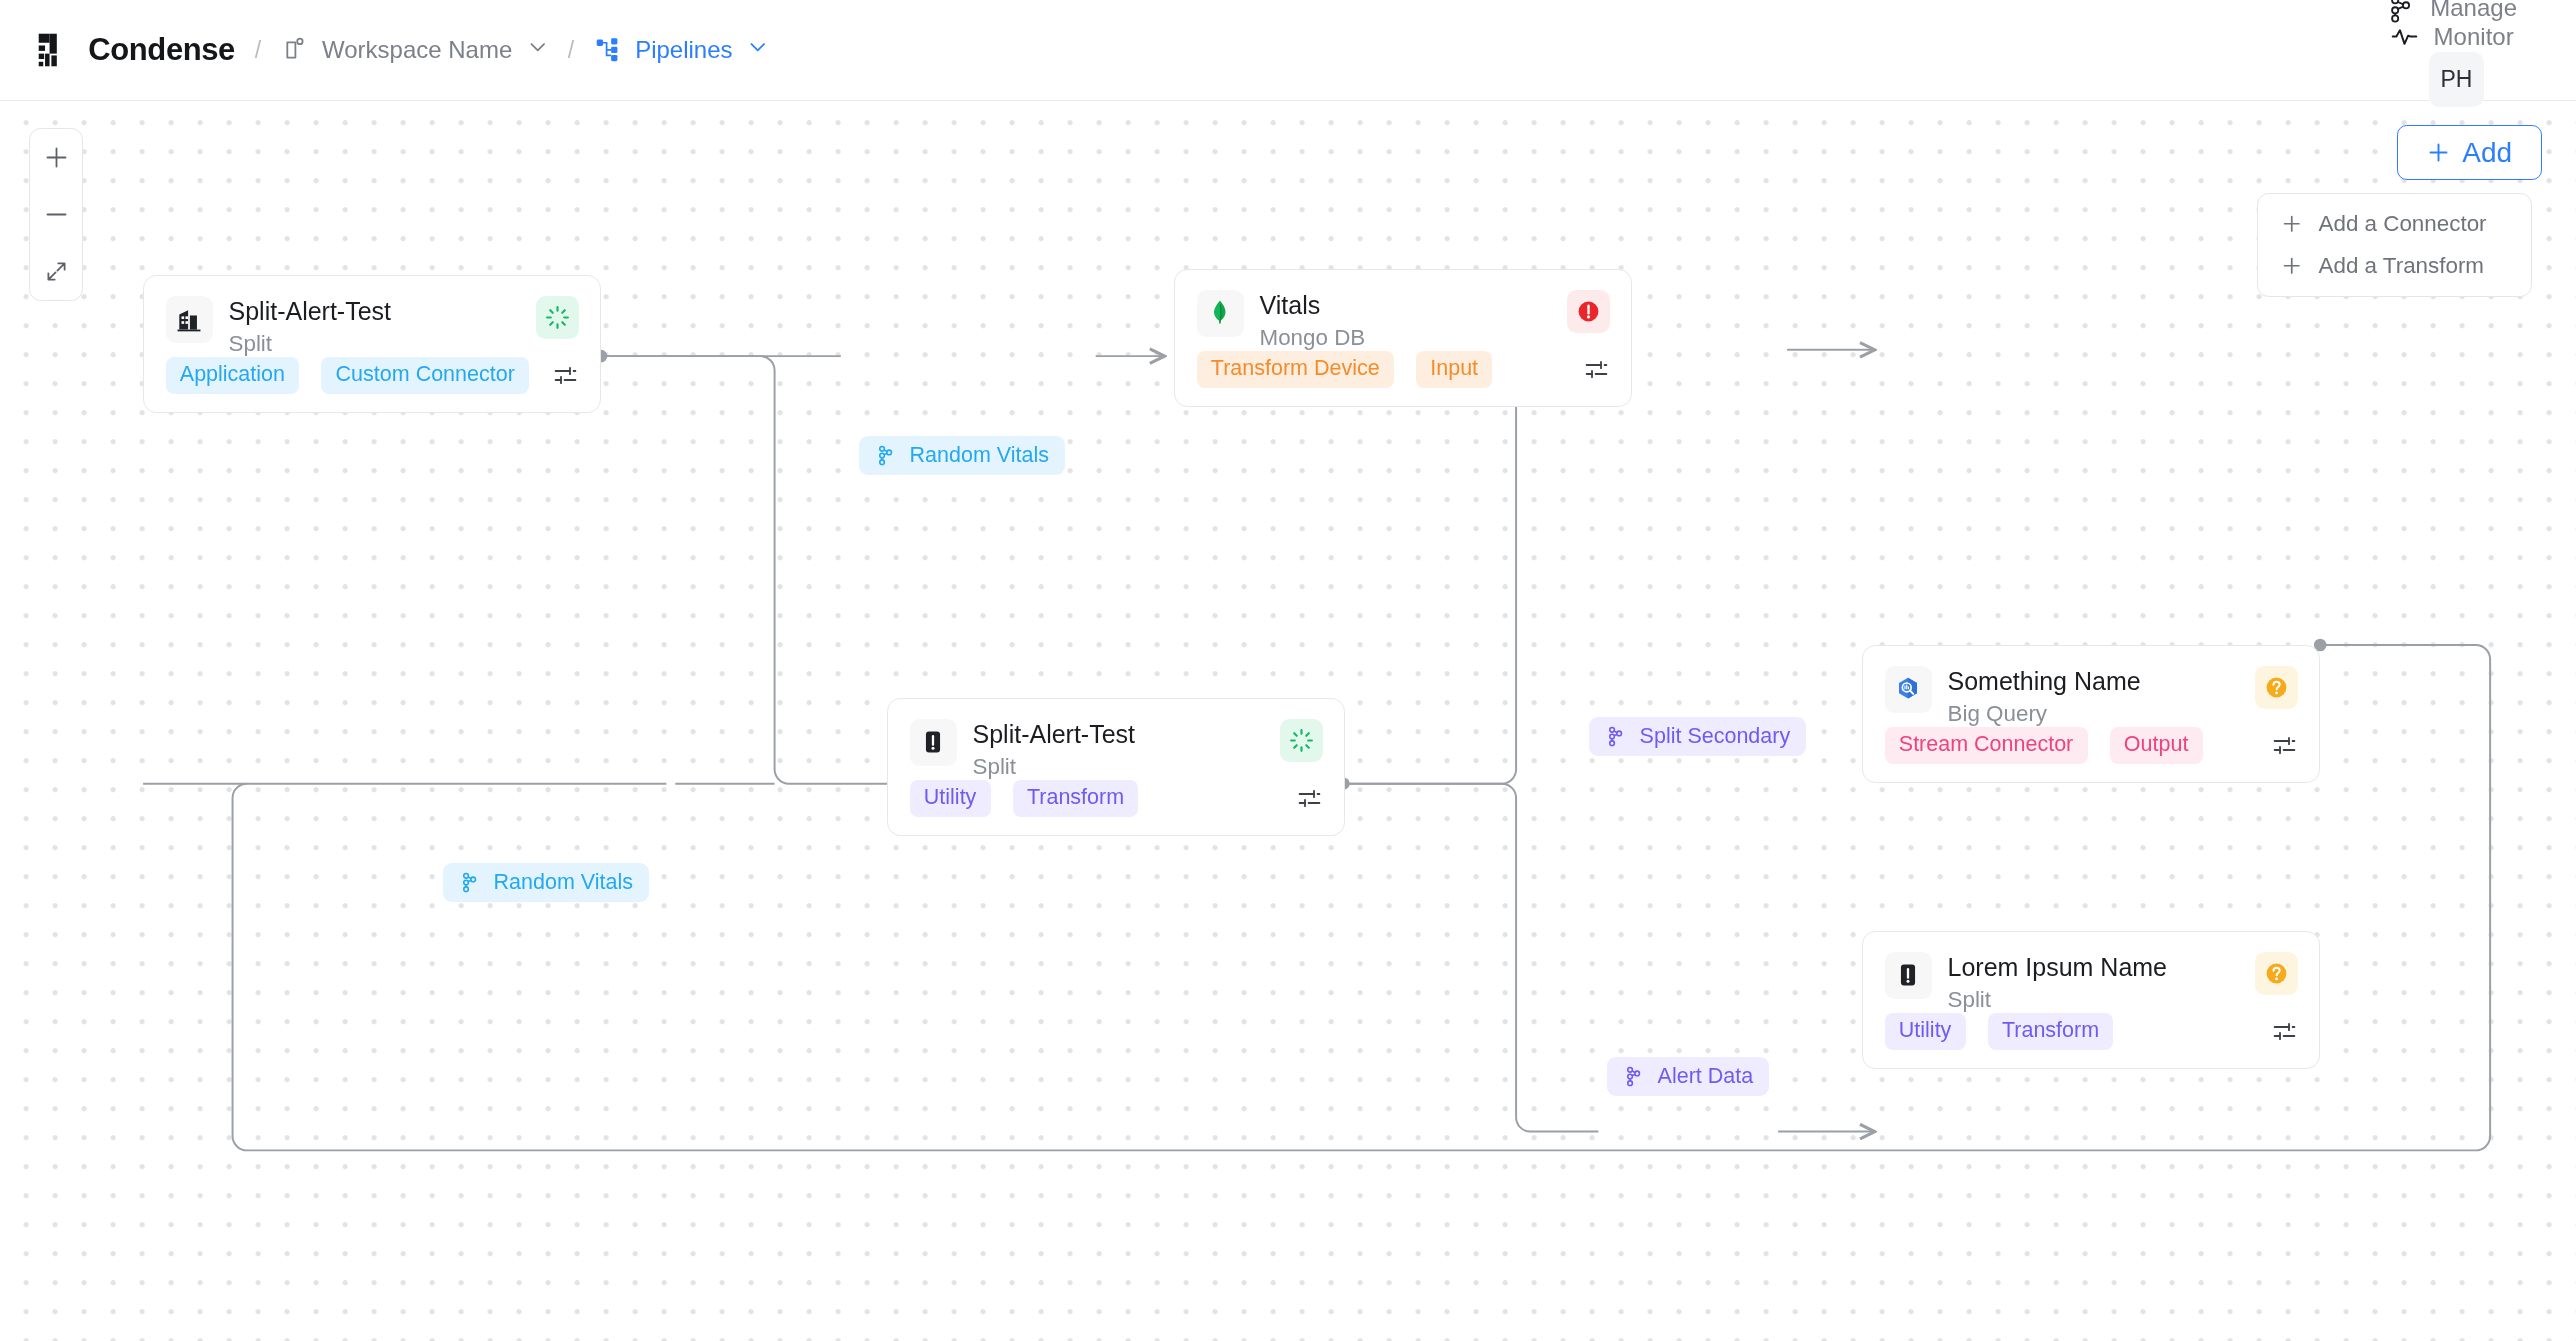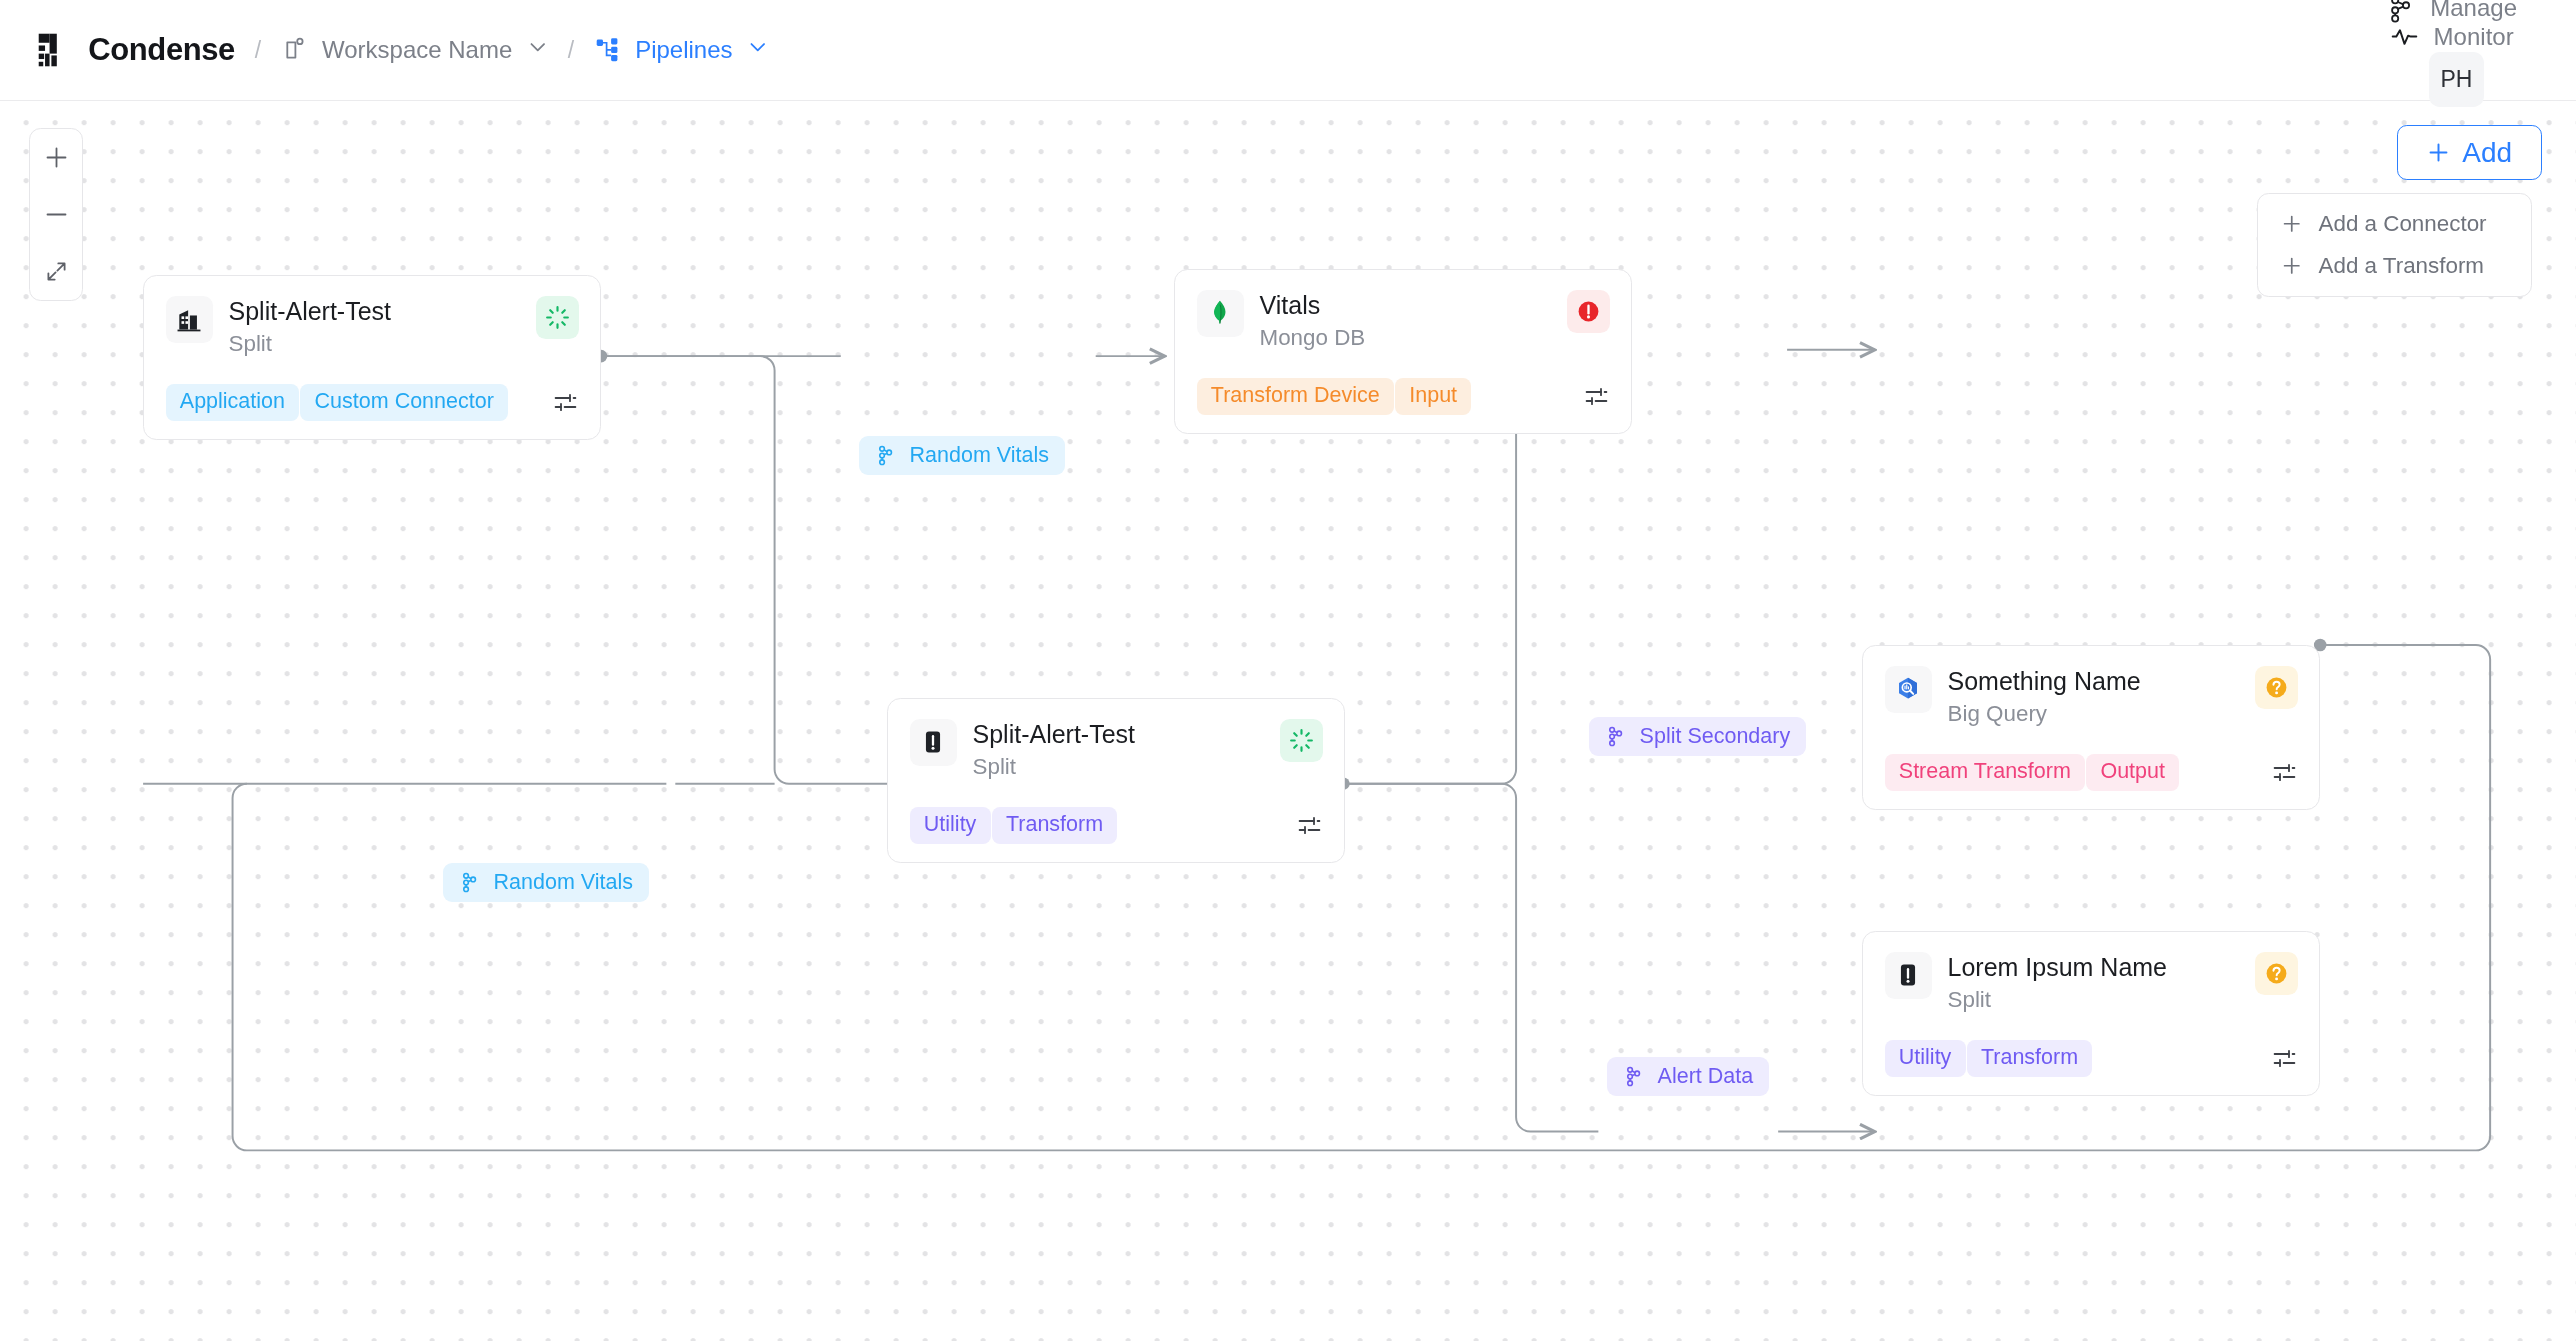--- a/index.html
+++ b/index.html
@@ -112,21 +112,21 @@
   .node-title { font-size: 25px; color: #1b1d21; line-height: 1.18; white-space: nowrap; }
   .node-sub { font-size: 22.4px; color: #8b8f98; margin-top: 4.5px; line-height: 1.18; }
   .node-status {
     width: 43px; height: 43px; border-radius: 9.8px; flex: none;
     display: flex; align-items: center; justify-content: center;
   }
   .node-status svg { width: 27px; height: 27px; display: block; }
   .st-running { background: #e3f8ec; }
   .st-error   { background: #fdebeb; }
   .st-unknown { background: #fef5e0; }
-  .node-foot { display: flex; align-items: center; gap: 1px; margin-top: 27px; }
+  .node-foot { display: flex; align-items: center; gap: 22px; }
   .chip {
     border-radius: 8px; padding: 6.3px 14.3px 7.2px 14.3px;
     font-size: 21.5px; line-height: 1.1; white-space: nowrap;
   }
   .chip-blue   { background: #e4f4fe; color: #23a8f2; }
   .chip-orange { background: #fdeedf; color: #f58b2b; }
   .chip-violet { background: #eeecfe; color: #6f5bf2; }
   .chip-pink   { background: #fdebf1; color: #f0427c; }
   .node-settings { margin-left: auto; cursor: pointer; display: flex; align-items: center; }
   .node-settings svg { width: 27px; height: 27px; display: block; }
@@ -442,21 +442,21 @@
         <span>
           <svg viewBox="0 0 30 30">
               <circle cx="15" cy="15" r="11" fill="#f5ab1b"></circle>
             <path d="M11.6 11.9c.2-2 1.7-3.2 3.5-3.2 1.9 0 3.4 1.2 3.4 3 0 1.7-1 2.3-2.1 3.1-.9.7-1.2 1.2-1.2 2.2" fill="none" stroke="#fff" stroke-width="2.2" stroke-linecap="round"></path>
             <circle cx="15.1" cy="21" r="1.6" fill="#fff"></circle>
           </svg>
         </span>
       </span>
     </div>
     <div class="node-foot">
-      <span class="chip chip-pink">Stream Transform</span>
+      <span class="chip chip-pink">Stream Connector</span>
       <span class="chip chip-pink">Output</span>
       <span class="node-settings">
         <svg viewBox="0 0 30 30" fill="none" stroke="#3d4046" stroke-width="2" stroke-linecap="round">
           <path d="M4 10h16M24 10h2M4 20h6M14 20h12"></path>
             <path d="M20 6.5v7M10 16.5v7"></path>
         </svg>
       </span>
     </div>
   </div>
 

